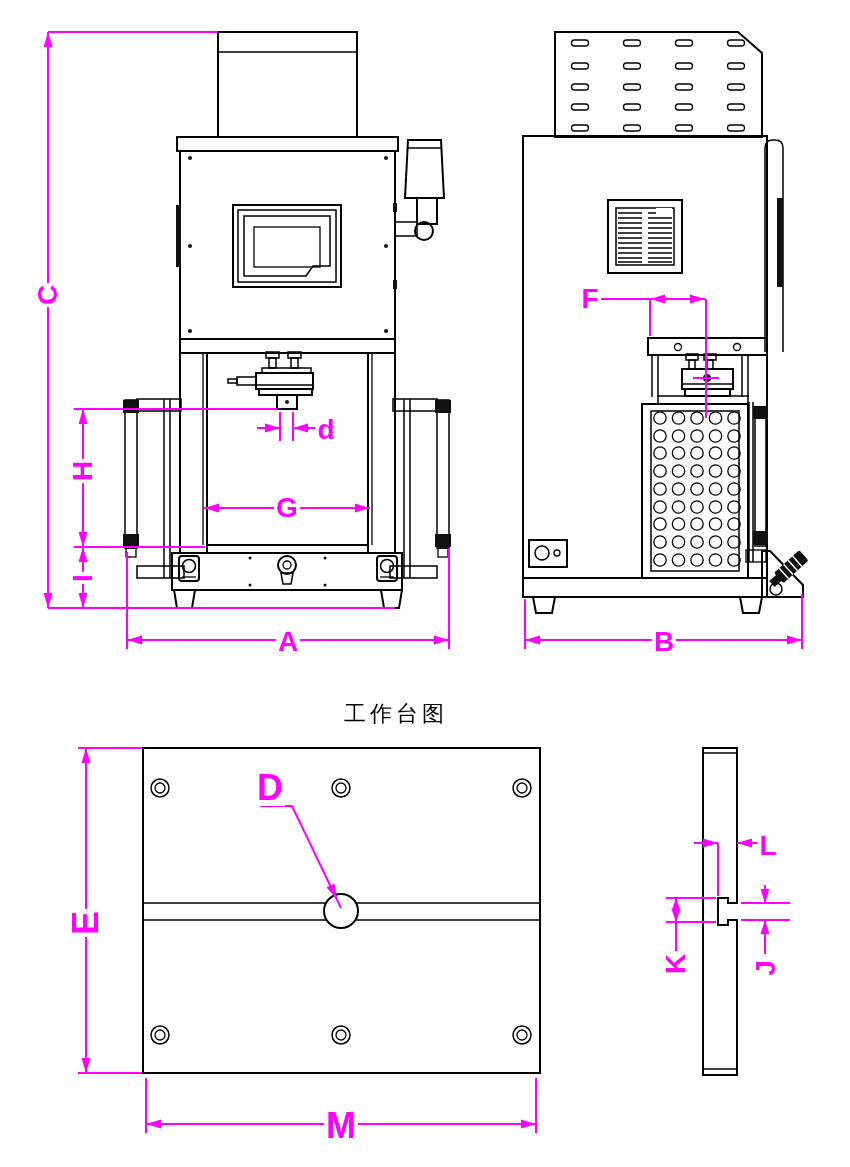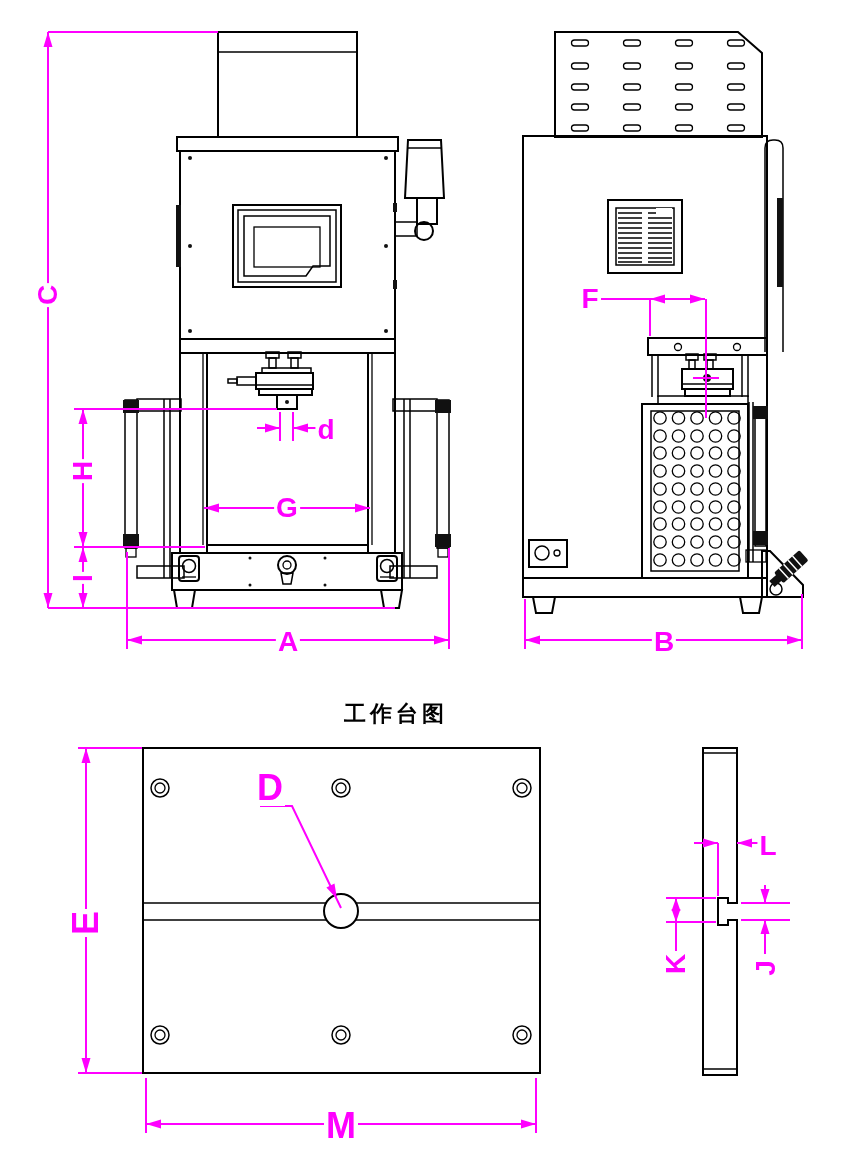--- a/index.html
+++ b/index.html
@@ -10,21 +10,21 @@
   .k15{stroke:#000;stroke-width:1.5;fill:none;}
   .k1{stroke:#000;stroke-width:1.3;fill:none;}
   .kf{fill:#111;stroke:none;}
   .wf{fill:#fff;stroke:none;}
   .m{stroke:#FF00FF;stroke-width:2;fill:none;}
   .ma{fill:#FF00FF;stroke:none;}
   .dim-label{position:absolute;color:#FF00FF;font-weight:700;font-size:28px;line-height:1;
              background:#fff;padding:0 2px;transform:translate(-50%,-50%);white-space:nowrap;}
   .dim-label.rot{transform:translate(-50%,-50%) rotate(-90deg);}
   .dim-label.lg{font-size:36px;}
-  .title{position:absolute;color:#000;font-weight:700;font-size:22px;letter-spacing:4px;
+  .title{position:absolute;color:#000;font-weight:400;font-size:22px;letter-spacing:4px;
          transform:translate(-50%,-50%);white-space:nowrap;}
 </style>
 </head>
 <body>
 
 <div id="stage">
 
 <svg width="850" height="1167" viewBox="0 0 850 1167">
   <defs>
     <g id="holerow">

